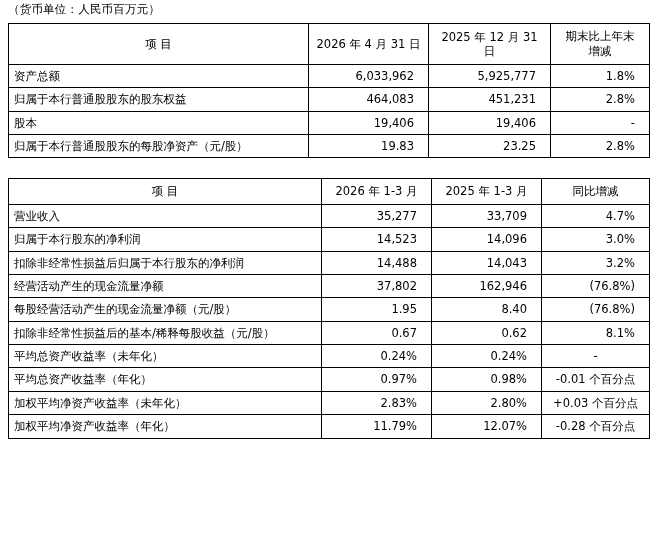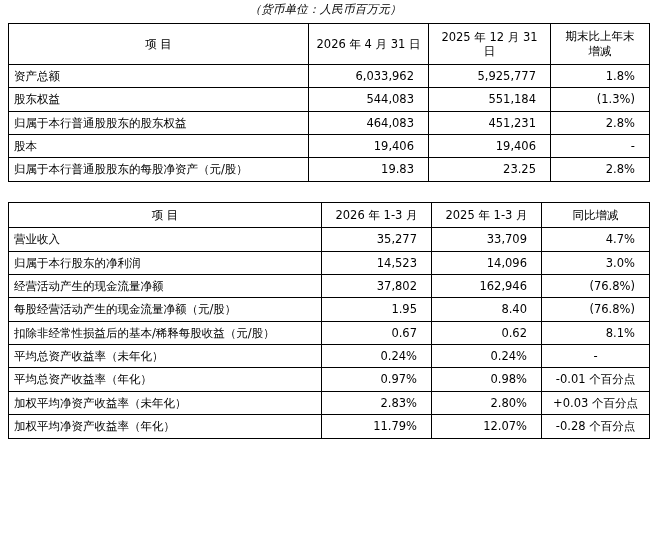--- a/index.html
+++ b/index.html
@@ -14,25 +14,24 @@
     color: #000000;
     font-size: 12px;
     -webkit-font-smoothing: antialiased;
   }
   .page {
     width: 657px;
     box-sizing: border-box;
     padding: 0 8px;
   }
   .unit-line {
-    text-align: center;
+    text-align: left;
     font-size: 11.5px;
     padding: 2px 6px 6px 0;
     letter-spacing: 0.2px;
-    font-style: italic;
   }
   table {
     border-collapse: collapse;
     width: 641px;
     table-layout: fixed;
   }
   table td, table th {
     border: 1px solid #000000;
     padding: 4px 5px;
     font-size: 11.5px;
@@ -105,26 +104,20 @@
           <span class="hdr-sub">增减</span>
         </td>
       </tr>
       <tr>
         <td class="lbl">资产总额</td>
         <td class="num">6,033,962</td>
         <td class="num">5,925,777</td>
         <td class="num">1.8%</td>
       </tr>
       <tr>
-        <td class="lbl">股东权益</td>
-        <td class="num">544,083</td>
-        <td class="num">551,184</td>
-        <td class="num">(1.3%)</td>
-      </tr>
-      <tr>
         <td class="lbl">归属于本行普通股股东的股东权益</td>
         <td class="num">464,083</td>
         <td class="num">451,231</td>
         <td class="num">2.8%</td>
       </tr>
       <tr>
         <td class="lbl">股本</td>
         <td class="num">19,406</td>
         <td class="num">19,406</td>
         <td class="num">-</td>
@@ -160,20 +153,26 @@
         <td class="num">33,709</td>
         <td class="num">4.7%</td>
       </tr>
       <tr>
         <td class="lbl">归属于本行股东的净利润</td>
         <td class="num">14,523</td>
         <td class="num">14,096</td>
         <td class="num">3.0%</td>
       </tr>
       <tr>
+        <td class="lbl">扣除非经常性损益后归属于本行股东的净利润</td>
+        <td class="num">14,488</td>
+        <td class="num">14,043</td>
+        <td class="num">3.2%</td>
+      </tr>
+      <tr>
         <td class="lbl">经营活动产生的现金流量净额</td>
         <td class="num">37,802</td>
         <td class="num">162,946</td>
         <td class="num">(76.8%)</td>
       </tr>
       <tr>
         <td class="lbl">每股经营活动产生的现金流量净额（元/股）</td>
         <td class="num">1.95</td>
         <td class="num">8.40</td>
         <td class="num">(76.8%)</td>

